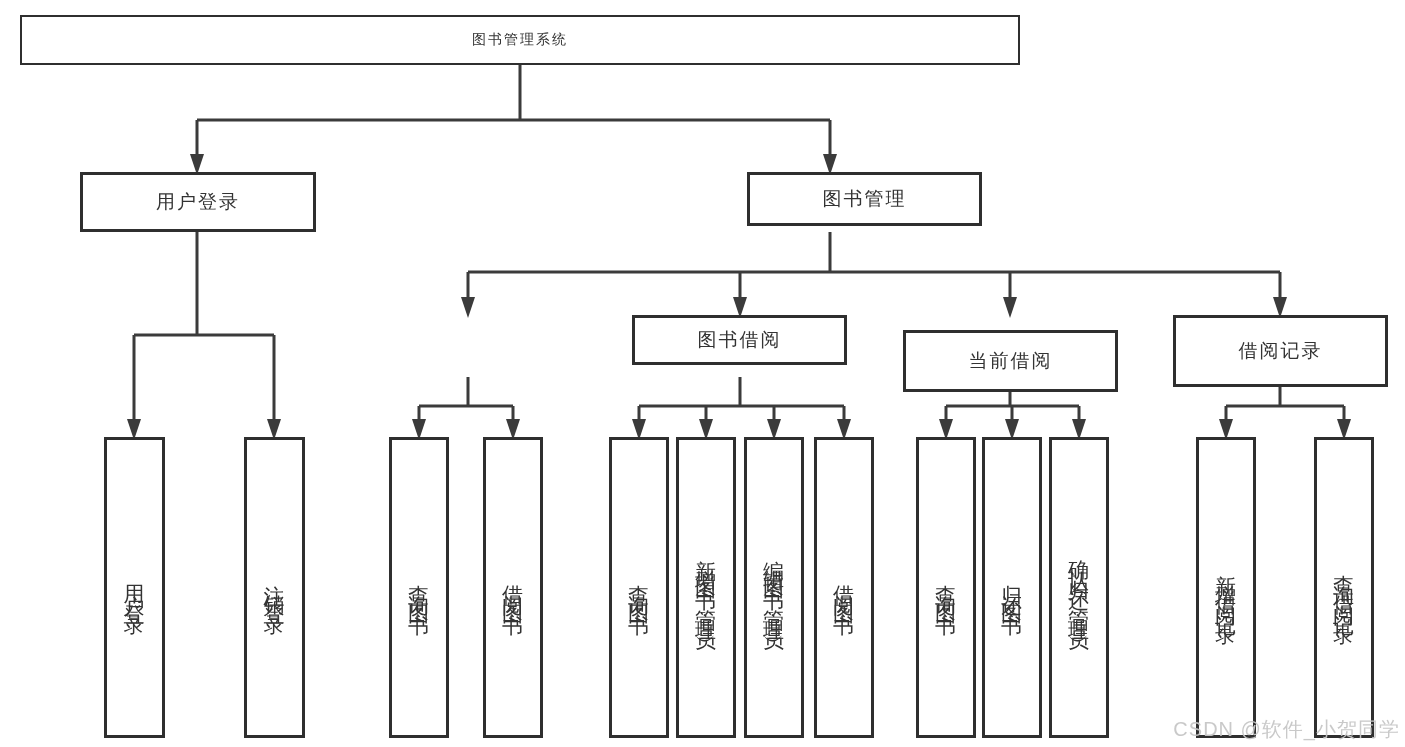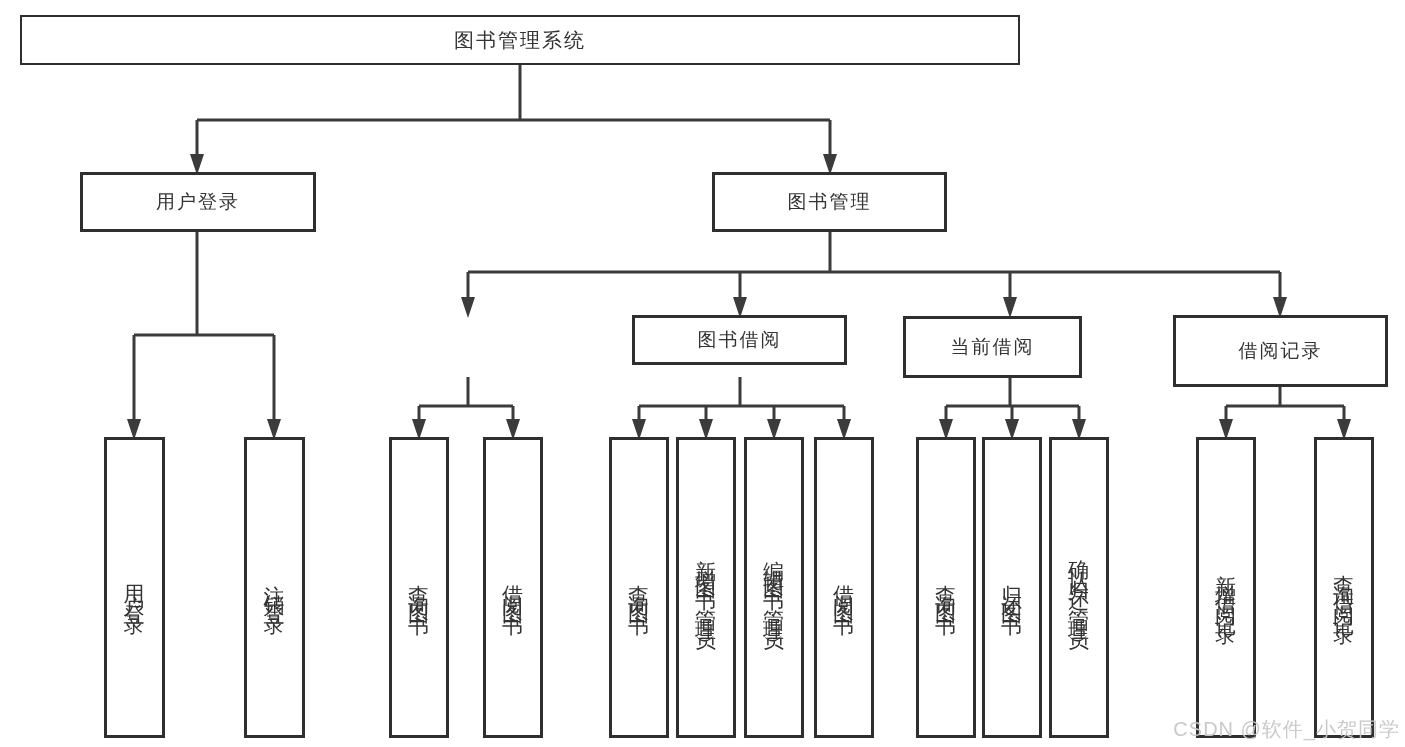--- a/index.html
+++ b/index.html
@@ -32,21 +32,21 @@
     justify-content: center;
     z-index: 2;
     color: #333333;
   }
   .box.root { border-width: 2px; }
   .box .lbl {
     font-size: 19px;
     letter-spacing: 2px;
     white-space: nowrap;
   }
-  .box.root .lbl { font-size: 20px; }
+  .box.root .lbl { font-size: 14px; }
   .box.v .lbl {
     writing-mode: vertical-rl;
     text-orientation: mixed;
     font-size: 21px;
     letter-spacing: 10px;
     line-height: 1;
   }
   .watermark {
     position: absolute;
     right: 5px;
@@ -88,28 +88,28 @@
       M1337 419 L1351 419 L1344 440 Z"></path>
   </svg>
 
   <div class="box root" style="left:20px;top:15px;width:1000px;height:50px">
     <span class="lbl">图书管理系统</span>
   </div>
 
   <div class="box" style="left:80px;top:172px;width:236px;height:60px">
     <span class="lbl">用户登录</span>
   </div>
-  <div class="box" style="left:712px;top:172px;width:235px;height:60px">
+  <div class="box" style="left:747px;top:172px;width:235px;height:54px">
     <span class="lbl">图书管理</span>
   </div>
 
   <div class="box" style="left:632px;top:315px;width:215px;height:50px">
     <span class="lbl">图书借阅</span>
   </div>
-  <div class="box" style="left:903px;top:316px;width:179px;height:62px">
+  <div class="box" style="left:903px;top:330px;width:215px;height:62px">
     <span class="lbl">当前借阅</span>
   </div>
   <div class="box" style="left:1173px;top:315px;width:215px;height:72px">
     <span class="lbl">借阅记录</span>
   </div>
 
   <div class="box v" style="left:104px;top:437px;width:61px;height:301px">
     <span class="lbl">用户登录</span>
   </div>
   <div class="box v" style="left:244px;top:437px;width:61px;height:301px">

